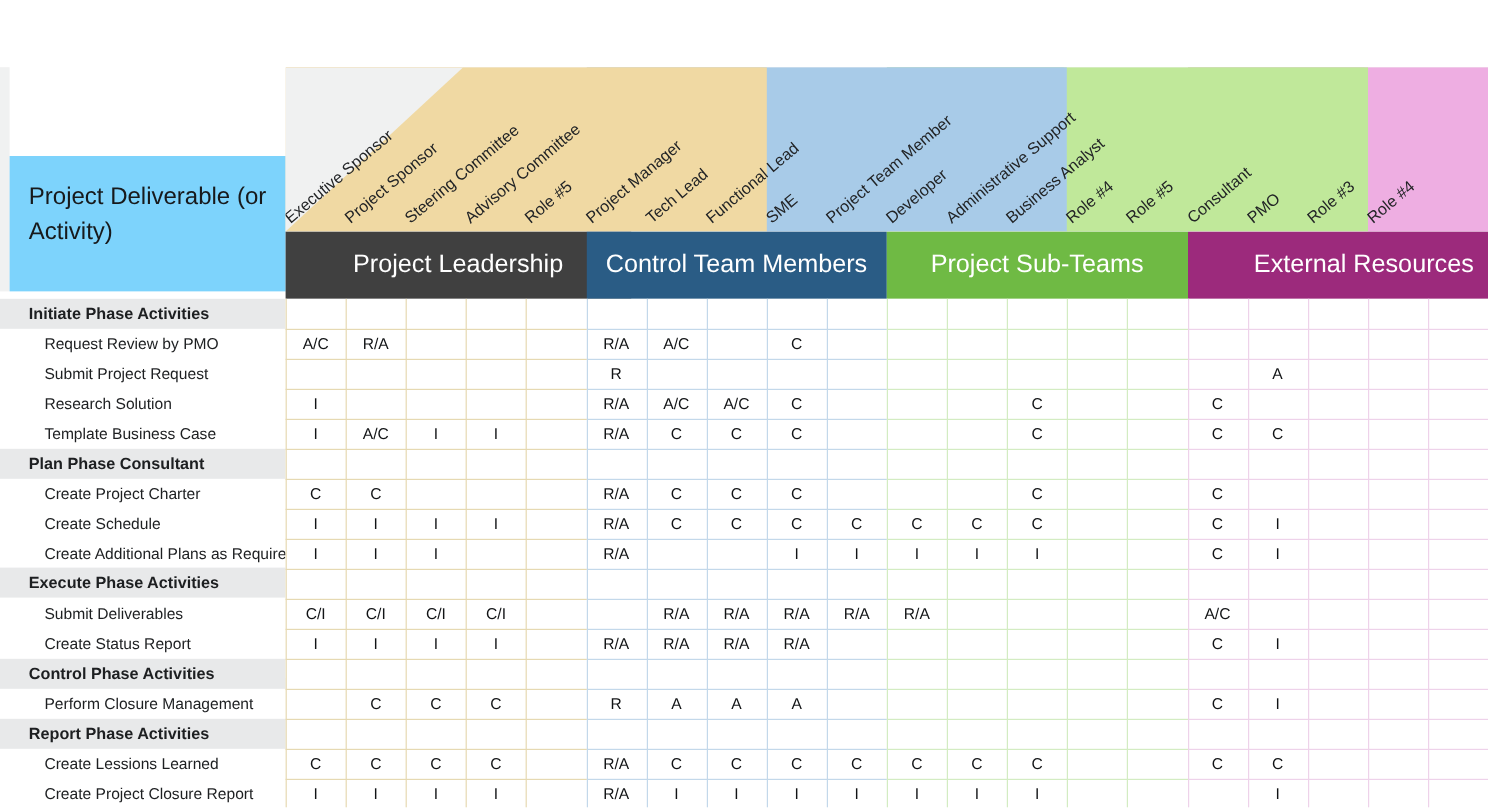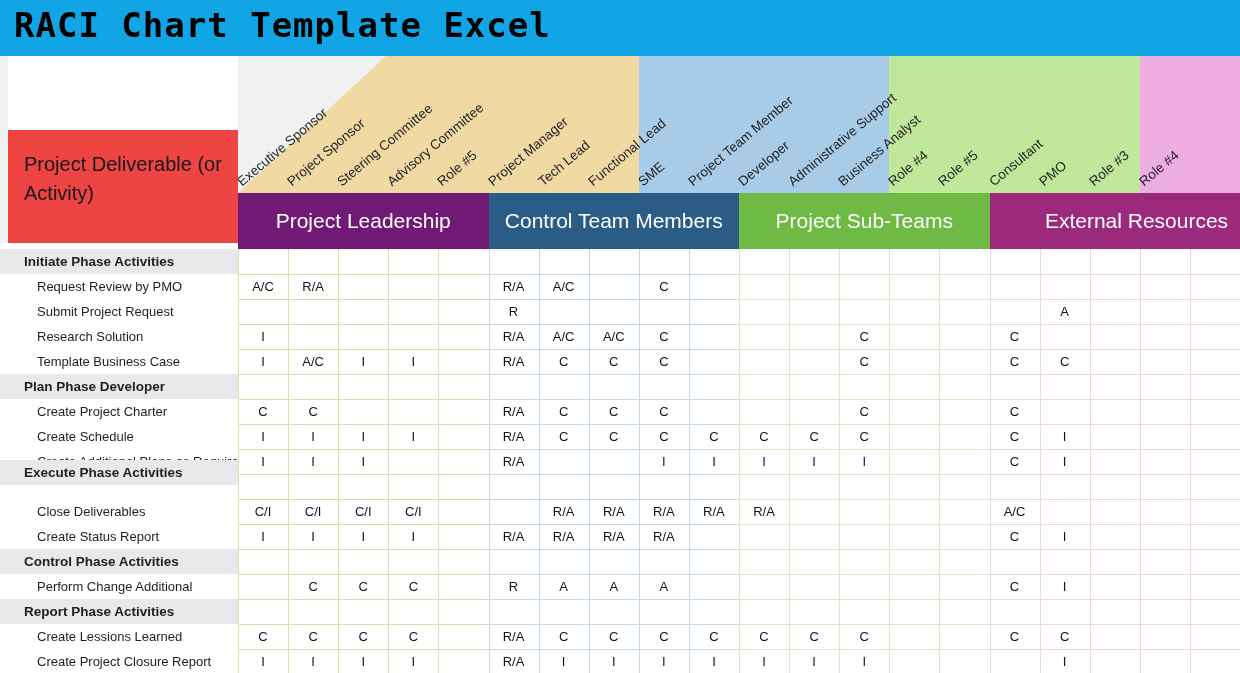--- a/index.html
+++ b/index.html
@@ -27,21 +27,21 @@
   .topleft{
     position:absolute;left:0;top:56px;width:238px;height:74px;
     background:#f0f1f1;
   }
   .topleft .role{
     position:absolute;left:22px;top:22px;
     font-size:23px;color:#1a1a1a;letter-spacing:.5px;
   }
   .graybox{
     position:absolute;left:8px;top:130px;width:230px;height:113px;
-    background:#ef4444;
+    background:#7dd3fc;
   }
   .graybox .lbl{
     position:absolute;left:16px;top:20px;width:206px;
     font-size:20px;line-height:29px;color:#17191b;
   }
   .leftfill{
     position:absolute;left:0;top:56px;width:8px;height:187px;background:#f0f1f1;
   }
   .leftfill2{
     position:absolute;left:0;top:243px;width:238px;height:6px;background:#ffffff;
@@ -70,21 +70,21 @@
     font-size:13.5px;color:#222426;
   }
 
   
   .groupbar{position:absolute;top:193px;height:56px;}
   .groupbar .gtxt{
     position:absolute;left:0;top:0;width:100%;height:56px;
     display:flex;align-items:center;justify-content:center;
     color:#ffffff;font-size:21px;white-space:nowrap;
   }
-  .g0{background:#701a75;}
+  .g0{background:#404040;padding-left:37px;}
   .g1{background:#2a5c85;}
   .g2{background:#6fba44;}
   .g3{background:#9c2a7c;}
 
   
   .grid{position:absolute;left:238px;top:249px;width:1002px;height:316px;background:#fff;}
   .cell{
     position:absolute;height:25px;line-height:25px;text-align:center;
     font-size:13px;color:#111315;
   }
@@ -98,23 +98,20 @@
   }
   .lrow.phase .t{left:24px;font-weight:bold;font-size:13.5px;}
   .lrow.act .t{left:37px;}
   .leftedge{position:absolute;left:0;top:249px;width:238px;height:424px;background:#fff;}
 </style>
 </head>
 <body>
 
 <div id="app">
 
-  <div class="titlebar">
-    <div class="ttl">RACI Chart Template Excel</div>
-  </div>
 
   <div class="leftfill"></div>
   <div class="graybox">
     <div class="lbl">Project Deliverable (or Activity)</div>
   </div>
   <div class="leftfill2"></div>
 
   <div class="diagwrap" id="diagwrap">
       <div class="band bandA" style="left: 0px; width: 400.5px; z-index: 10;">
         <div class="slope" style="background: rgb(240, 241, 241);"></div>
@@ -175,45 +172,45 @@
       <div class="lrow act" style="top: 299px;">
         <div class="t">Submit Project Request</div>
       </div>
       <div class="lrow act" style="top: 324px;">
         <div class="t">Research Solution</div>
       </div>
       <div class="lrow act" style="top: 349px;">
         <div class="t">Template Business Case</div>
       </div>
       <div class="lrow phase" style="top: 374px;">
-        <div class="t">Plan Phase Developer</div>
+        <div class="t">Plan Phase Consultant</div>
       </div>
       <div class="lrow act" style="top: 399px;">
         <div class="t">Create Project Charter</div>
       </div>
       <div class="lrow act" style="top: 424px;">
         <div class="t">Create Schedule</div>
       </div>
       <div class="lrow act" style="top: 449px;">
         <div class="t">Create Additional Plans as Required</div>
       </div>
-      <div class="lrow phase" style="top: 460px;">
+      <div class="lrow phase" style="top: 473px;">
         <div class="t">Execute Phase Activities</div>
       </div>
       <div class="lrow act" style="top: 499px;">
-        <div class="t">Close Deliverables</div>
+        <div class="t">Submit Deliverables</div>
       </div>
       <div class="lrow act" style="top: 524px;">
         <div class="t">Create Status Report</div>
       </div>
       <div class="lrow phase" style="top: 549px;">
         <div class="t">Control Phase Activities</div>
       </div>
       <div class="lrow act" style="top: 574px;">
-        <div class="t">Perform Change Additional</div>
+        <div class="t">Perform Closure Management</div>
       </div>
       <div class="lrow phase" style="top: 599px;">
         <div class="t">Report Phase Activities</div>
       </div>
       <div class="lrow act" style="top: 624px;">
         <div class="t">Create Lessions Learned</div>
       </div>
       <div class="lrow act" style="top: 649px;">
         <div class="t">Create Project Closure Report</div>
       </div>

